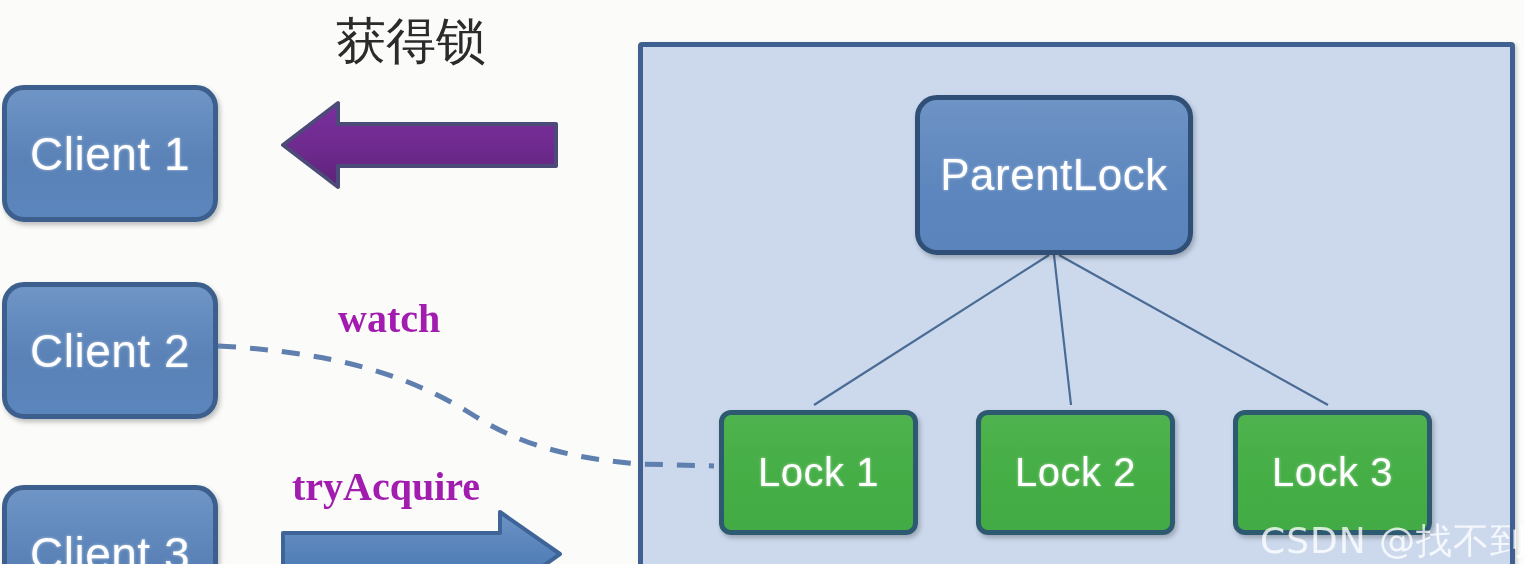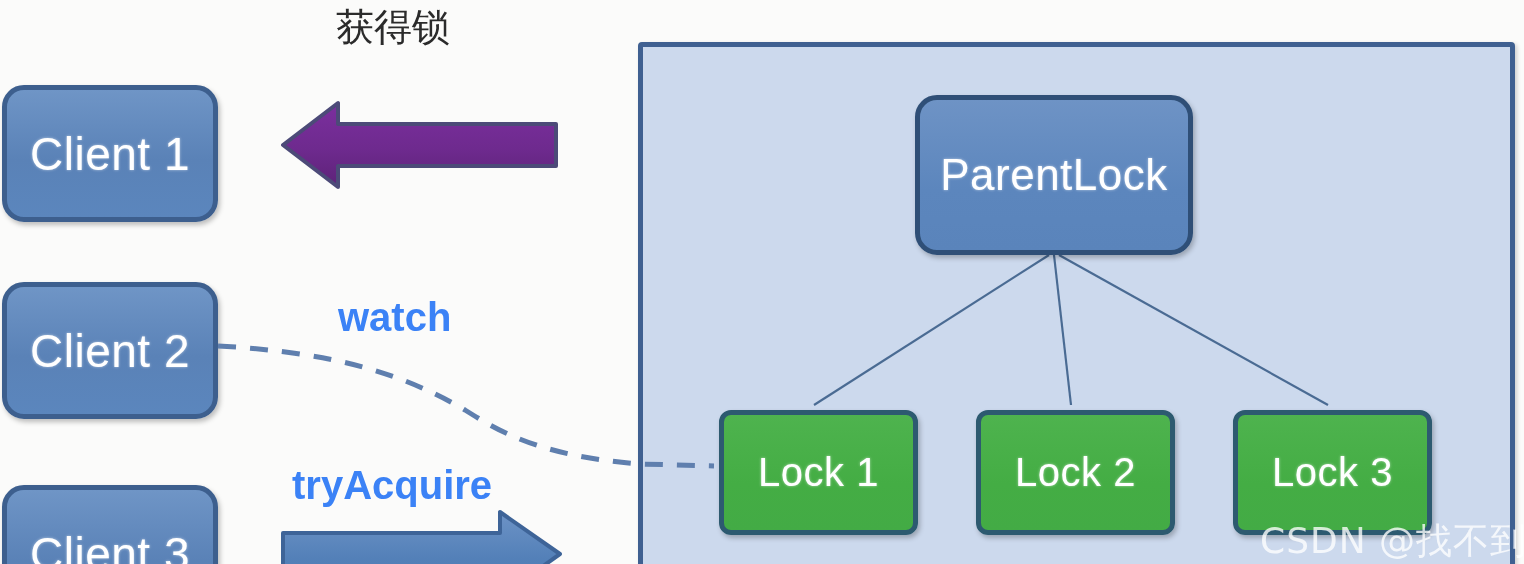--- a/index.html
+++ b/index.html
@@ -78,29 +78,30 @@
     font-size: 40px;
     border-radius: 12px;
   }
   #lock-1 { left: 76px;  }
   #lock-2 { left: 333px; }
   #lock-3 { left: 590px; }
 
   
   .edge-label {
     position: absolute;
-    color: #3b82f6;
+    color: #a21caf;
     font-weight: 400;
     white-space: nowrap;
     user-select: none;
+    font-family: Liberation Serif, serif;
   }
   #label-acquire-lock {
     left: 336px;
-    top: 2px;
-    font-size: 38px;
+    top: 8px;
+    font-size: 50px;
     font-family: "DejaVu Sans", "Liberation Sans", sans-serif;
     color: #2b2b2b;
   }
   #label-watch {
     left: 338px;
     top: 295px;
     font-size: 40px;
     font-weight: bold;
   }
   #label-try-acquire {

